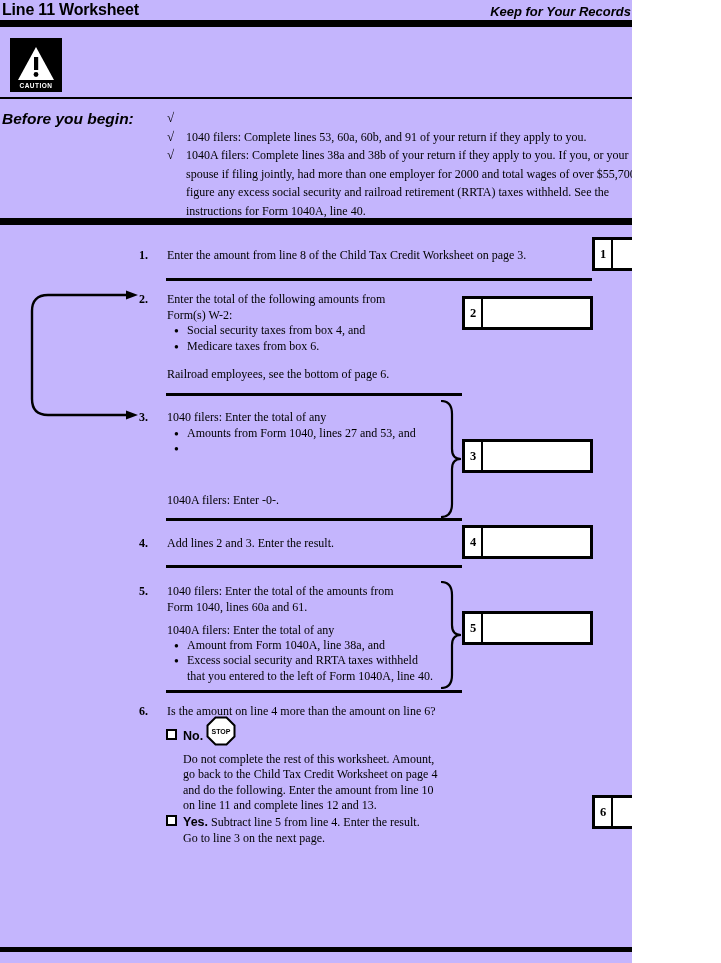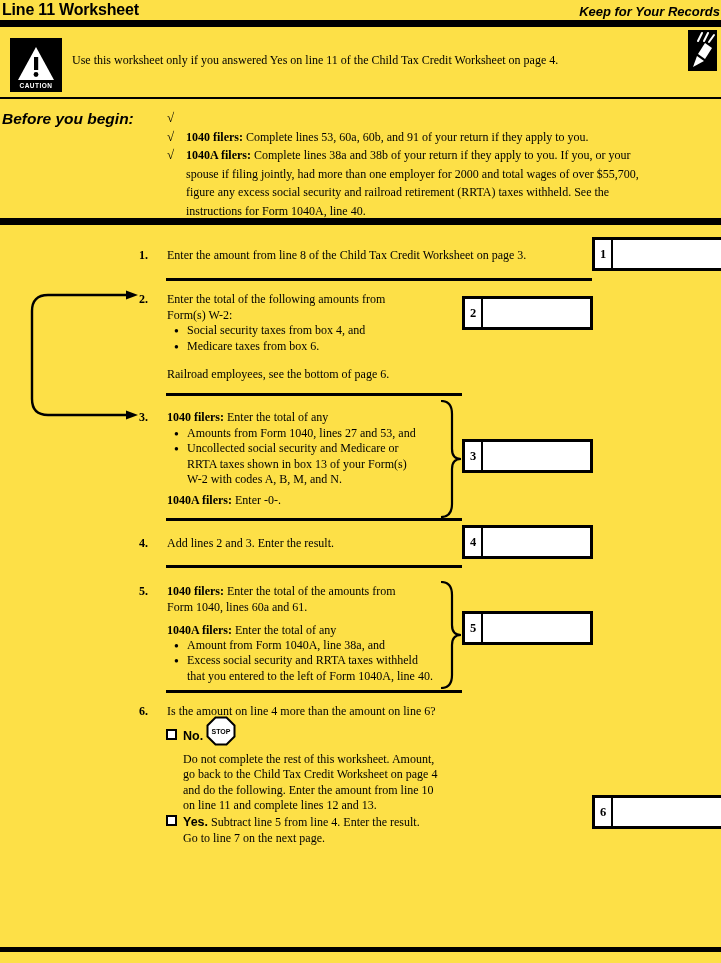--- a/index.html
+++ b/index.html
@@ -1,22 +1,22 @@
 <!DOCTYPE html>
 <html><head>
 <meta charset="utf-8">
 <style>
   *{margin:0;padding:0;box-sizing:border-box}
   html,body{background:#fff}
   body{font-family:"Liberation Serif",serif;color:#000}
-  .page{position:relative;width:721px;height:963px;background:#fde047;overflow:hidden}
+  .page{position:relative;width:632px;height:963px;background:#c4b5fd;overflow:hidden}
   .abs{position:absolute}
   .t{font-size:12px;line-height:15.5px}
   .pre{white-space:pre-line}
-  .b{font-weight:bold}
+  .b{font-weight:normal}
   .i{}
   .title{font-family:"Liberation Sans",sans-serif;font-weight:bold;font-size:16px;letter-spacing:-.2px}
   .keep{font-family:"Liberation Sans",sans-serif;font-weight:bold;font-style:italic;font-size:13px}
   .bar{position:absolute;left:0;width:721px;background:#000}
   .sep{position:absolute;height:3px;background:#000}
   .num{position:absolute;font-weight:bold;font-size:12px;line-height:15.5px}
   .box{position:absolute;height:34px;border:3px solid #000;background:#fff;display:flex}
   .box .cell{width:18px;border-right:2px solid #000;display:flex;align-items:center;justify-content:center;
              font-weight:bold;font-size:12.5px;font-family:"Liberation Serif",serif}
   .box .field{flex:1}
@@ -43,21 +43,20 @@
   <div class="bar" style="top:20px;height:7px"></div>
 
   <div class="cautionbox">
     <svg width="40" height="36" viewBox="0 0 40 36">
       <polygon points="20,1 38,34 2,34" fill="#fff"></polygon>
       <rect x="18" y="11" width="4.2" height="13" fill="#000"></rect>
       <circle cx="20" cy="28.5" r="2.4" fill="#000"></circle>
     </svg>
     <span class="cautionlabel">CAUTION</span>
   </div>
-  <div class="abs t" style="left:72px;top:53px;width:580px">Use this worksheet only if you answered  Yes  on line 11 of the Child Tax Credit Worksheet on page 4.</div>
   <svg class="abs" style="left:688px;top:30px" width="29" height="41" viewBox="0 0 29 41">
     <rect width="29" height="41" fill="#000"></rect>
     <g stroke="#fff" stroke-width="2" stroke-linecap="round">
       <line x1="14" y1="3" x2="10" y2="11"></line>
       <line x1="20" y1="3" x2="16" y2="11"></line>
       <line x1="26" y1="5" x2="21" y2="12"></line>
     </g>
     <polygon points="5,37 9,26 16,31" fill="#fff"></polygon>
     <polygon points="10,24 17,13 24,18 17,29" fill="#fff"></polygon>
   </svg>
@@ -120,23 +119,20 @@
 
   <div>
     <div class="num" style="left:139px;top:410px">3.</div>
     <div class="abs t" style="left:167px;top:410px;width:280px"><span class="b">1040 filers:</span><span> Enter the total of any</span></div>
     <div class="abs t row" style="left:174px;top:426px;width:280px">
       <span class="blt">●</span>
         <span class="pre">Amounts from Form 1040, lines 27 and 53, and</span>
     </div>
     <div class="abs t row" style="left:174px;top:441px;width:280px">
       <span class="blt">●</span>
-        <span class="pre">Uncollected social security and Medicare or
-RRTA taxes shown in box 13 of your Form(s)
-W-2 with codes A, B, M, and N.</span>
     </div>
     <div class="abs t" style="left:167px;top:493px;width:280px"><span class="b">1040A filers:</span><span> Enter -0-.</span></div>
     <svg class="abs" style="left:438px;top:400px" width="24" height="118" viewBox="0 0 24 118">
       <path d="M3,1 Q14,1 14,14 L14,49 Q14,59 23,59 Q14,59 14,69 L14,104 Q14,117 3,117" fill="none" stroke="#000" stroke-width="2.2"></path>
     </svg>
     <div class="box" style="left:462px;top:439px;width:131px">
       <span class="cell">3</span>
         <span class="field"></span>
     </div>
     <div class="sep" style="left:166px;top:518px;width:296px"></div>
@@ -190,21 +186,21 @@
 on line 11 and complete lines 12 and 13.</span></span>
       </span>
     </div>
     <svg class="abs" style="left:206px;top:716px" width="30" height="30" viewBox="0 0 30 30">
       <polygon points="9.5,1.5 20.5,1.5 28.5,9.5 28.5,20.5 20.5,28.5 9.5,28.5 1.5,20.5 1.5,9.5" fill="#fff" stroke="#000" stroke-width="2"></polygon>
       <text x="15" y="17.5" text-anchor="middle" font-family="Liberation Sans, sans-serif" font-size="7" font-weight="bold" fill="#000">STOP</text>
     </svg>
 
     <div class="abs t row" style="left:166px;top:815px;width:320px">
       <span class="cb"></span>
-      <span><span class="anslabel">Yes.</span><span> Subtract line 5 from line 4. Enter the result.</span><span class="i" style="display:block">Go to line 7 on the next page.</span></span>
+      <span><span class="anslabel">Yes.</span><span> Subtract line 5 from line 4. Enter the result.</span><span class="i" style="display:block">Go to line 3 on the next page.</span></span>
     </div>
 
     <div class="box" style="left:592px;top:795px;width:140px">
       <span class="cell">6</span>
         <span class="field"></span>
     </div>
   </div>
 
   <div class="bar" style="top:947px;height:5px"></div>
 </div>

